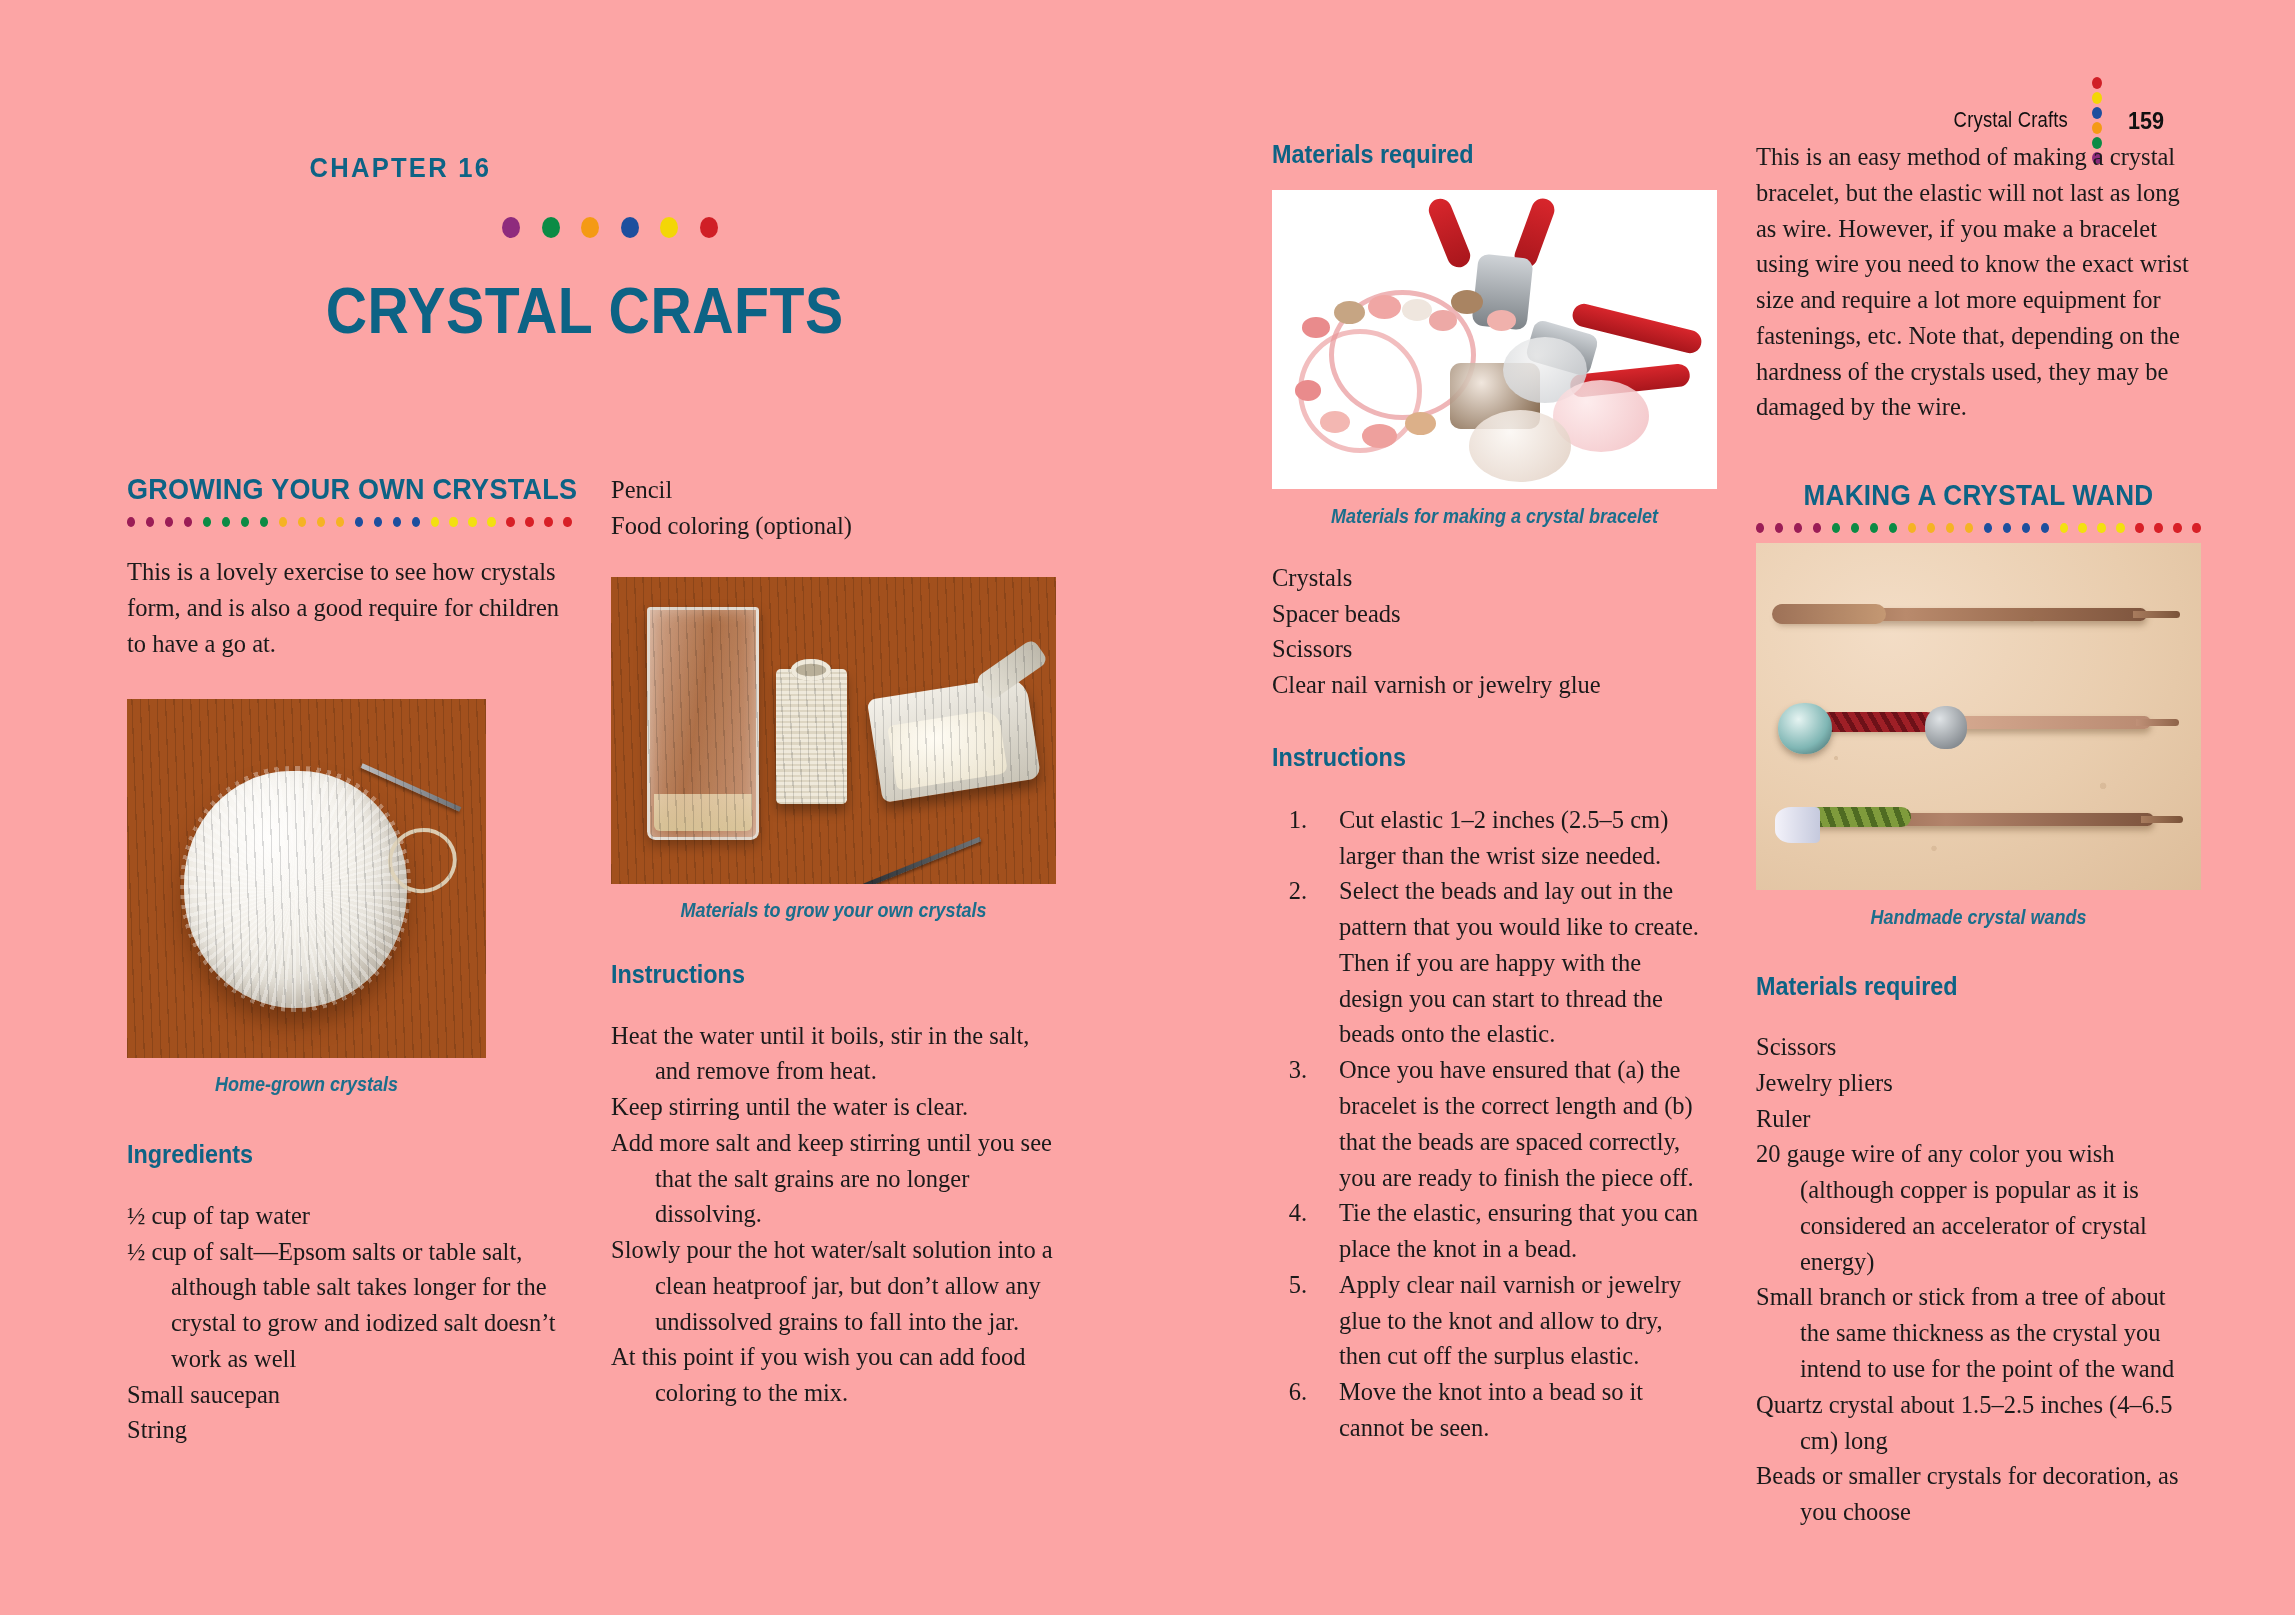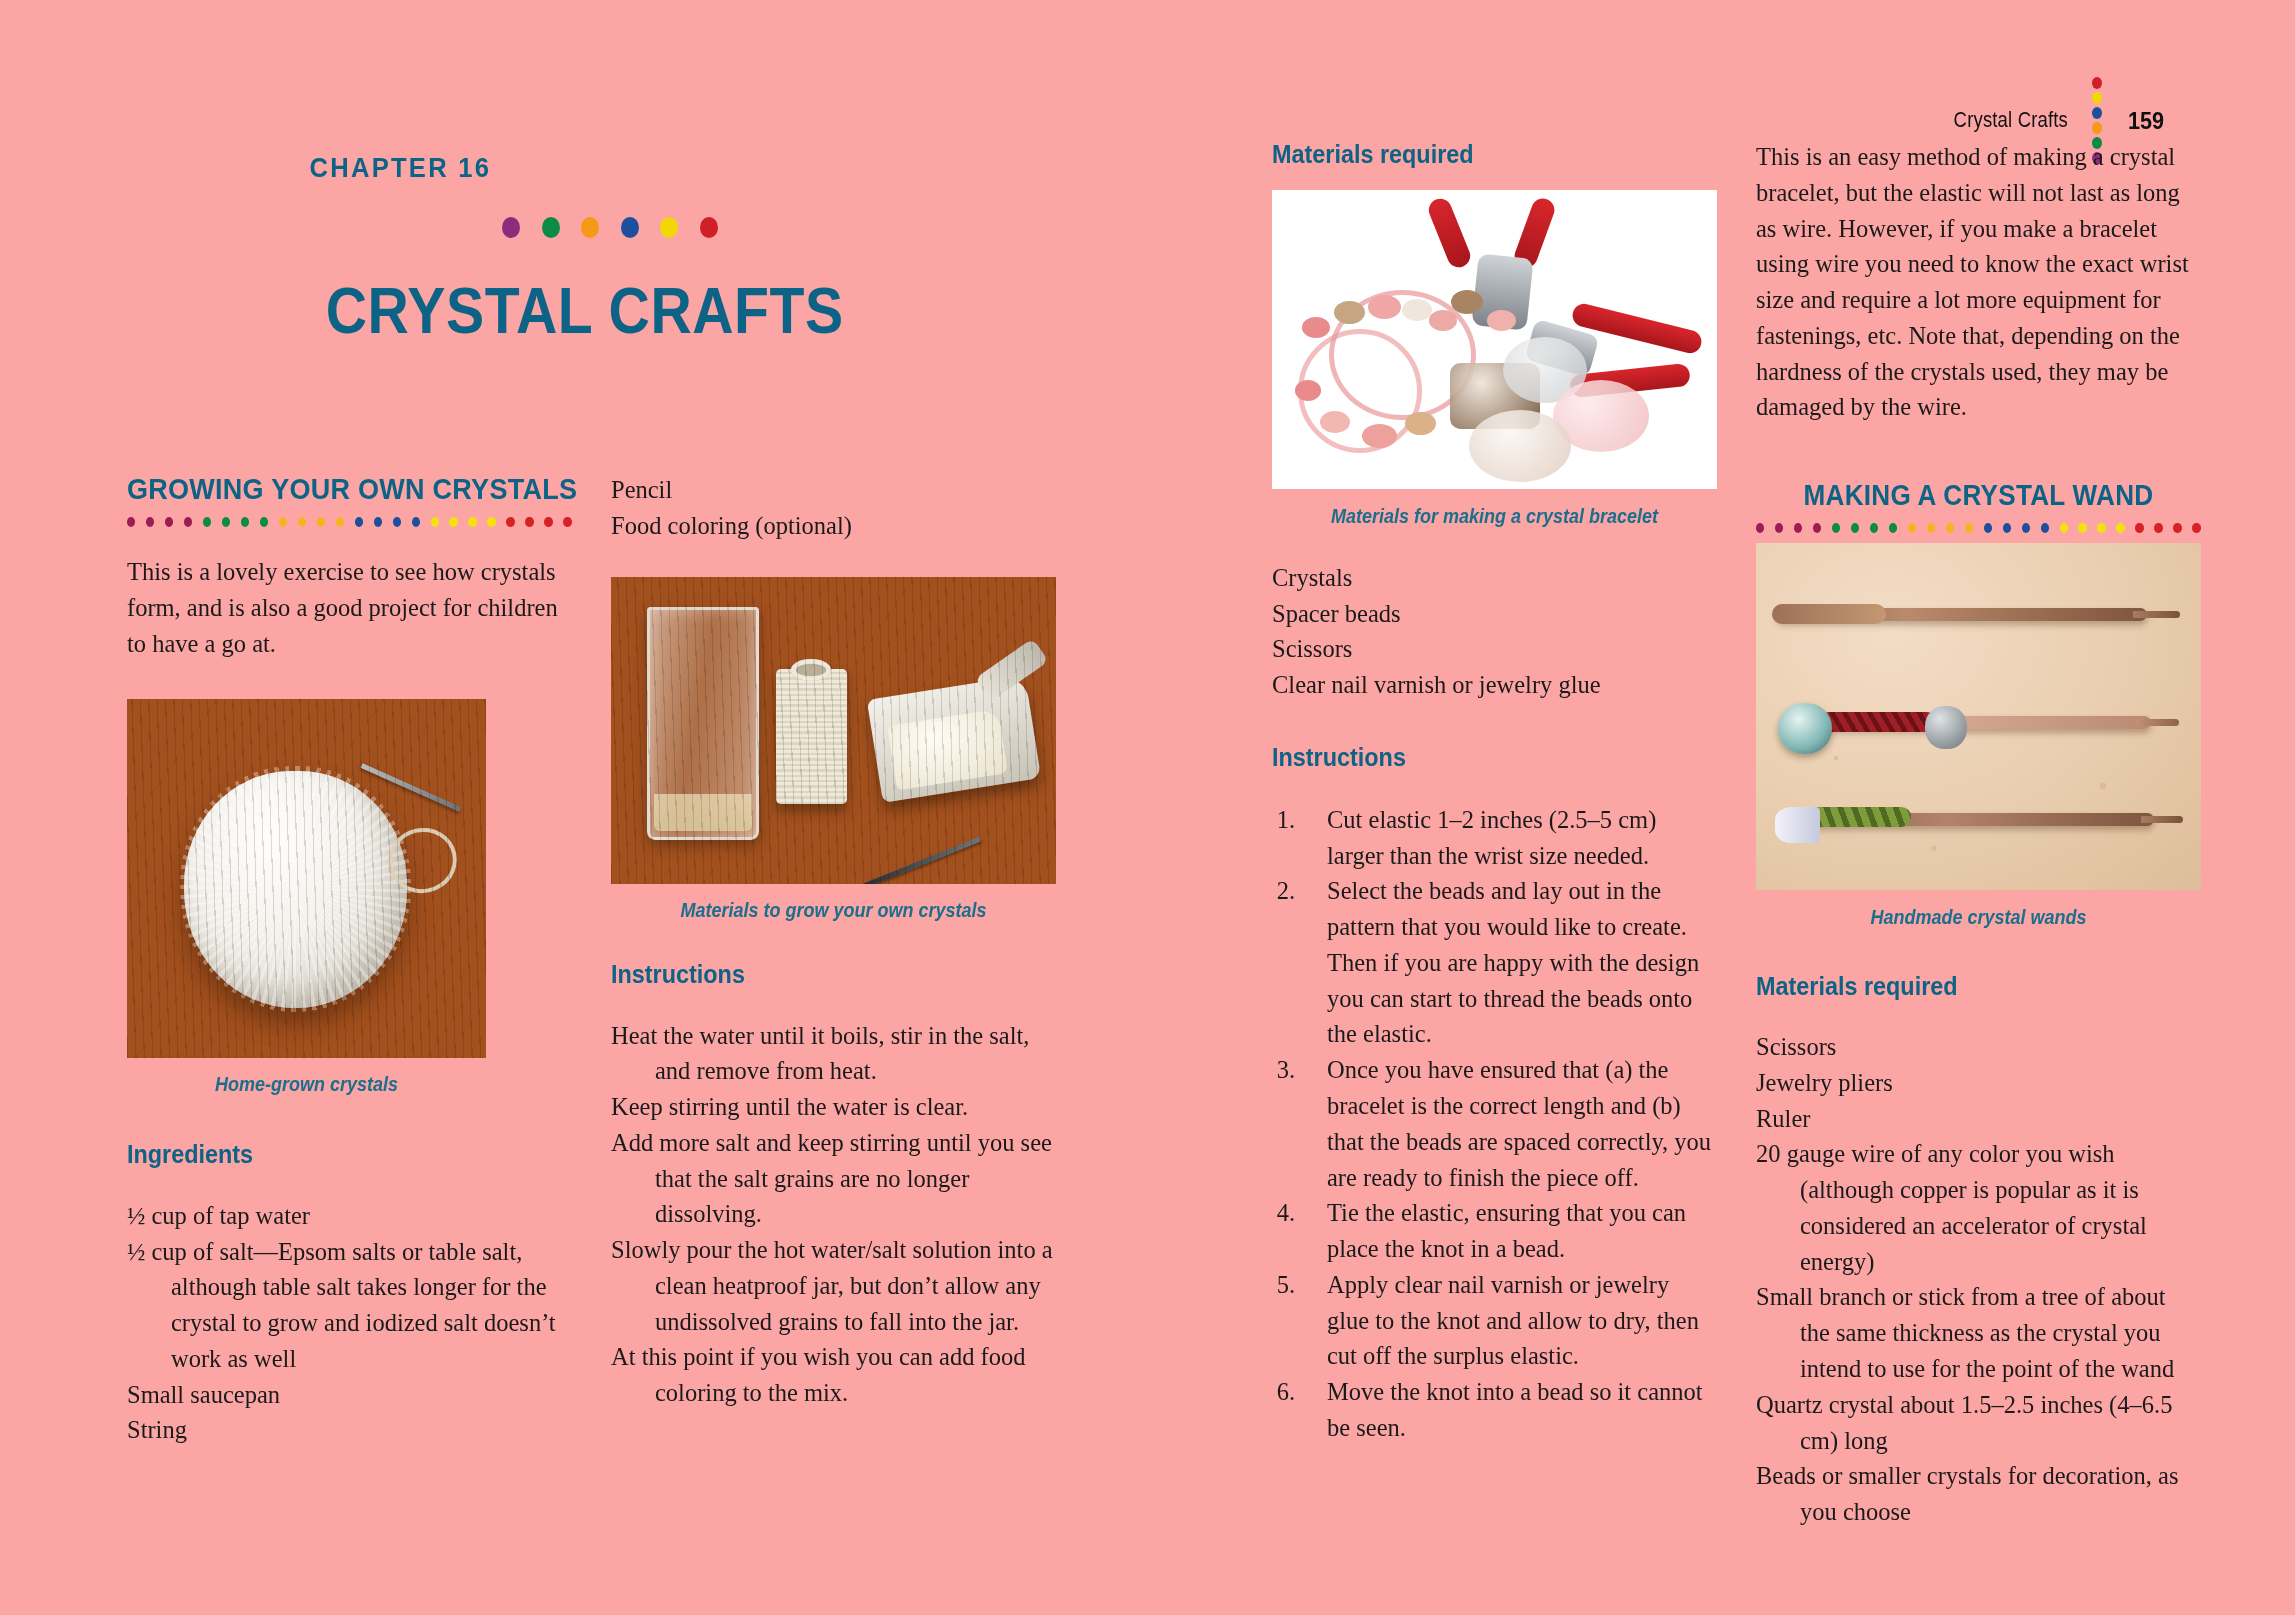--- a/index.html
+++ b/index.html
@@ -43,21 +43,21 @@
   h3.sub{font-family:"Liberation Sans", sans-serif;font-weight:700;font-size:26px;color:#0d6385;
          margin:0;transform:scaleX(.9);transform-origin:left center;}
 
   .rule{display:flex;justify-content:space-between;margin-top:10.8px;width:100%;}
   .rule i{width:8.4px;height:10.2px;border-radius:50%;display:block;}
 
   
   p.body{font-size:24.5px;line-height:1.46;margin:0;}
   ul.plain{list-style:none;margin:0;padding:0;}
   ul.plain li{font-size:24.5px;line-height:1.46;padding-left:44px;text-indent:-44px;margin:0;}
-  ol.steps{list-style:none;margin:0;padding:0;counter-reset:s;}
+  ol.steps{list-style:none;margin:12px;padding:0;counter-reset:s;}
   ol.steps li{font-size:24.5px;line-height:1.46;position:relative;padding-left:55px;counter-increment:s;margin:0;}
   ol.steps li:before{content:counter(s) ".";position:absolute;left:4.8px;top:0;}
 
   
   .fig{position:relative;font-weight:bold;}
   .cap{font-family:"Liberation Sans", sans-serif;font-style:italic;font-size:20px;color:#1b6e8c;
        text-align:center;margin-top:15.5px;transform:scaleX(.9);}
 
   .photo{position:relative;overflow:hidden;}
 
@@ -180,21 +180,21 @@
         <i style="background: rgb(243, 224, 16);"></i>
         <i style="background: rgb(243, 224, 16);"></i>
         <i style="background: rgb(243, 224, 16);"></i>
         <i style="background: rgb(243, 224, 16);"></i>
         <i style="background: rgb(216, 32, 39);"></i>
         <i style="background: rgb(216, 32, 39);"></i>
         <i style="background: rgb(216, 32, 39);"></i>
         <i style="background: rgb(216, 32, 39);"></i>
       </div>
 
-    <p class="body" style="margin-top:27.5px;">This is a lovely exercise to see how crystals form, and is also a good project for children to have a go at.</p>
+    <p class="body" style="margin-top:27.5px;">This is a lovely exercise to see how crystals form, and is also a good require for children to have a go at.</p>
 
     <div class="fig" style="margin-top:37px;">
       <div class="photo wood" style="width:359px;height:359px;">
         <div class="pencilrod"></div>
         <div class="crystalball"></div>
         <div class="stringtie"></div>
       </div>
       <div class="cap" style="width:359px;">Home-grown crystals</div>
     </div>
 

